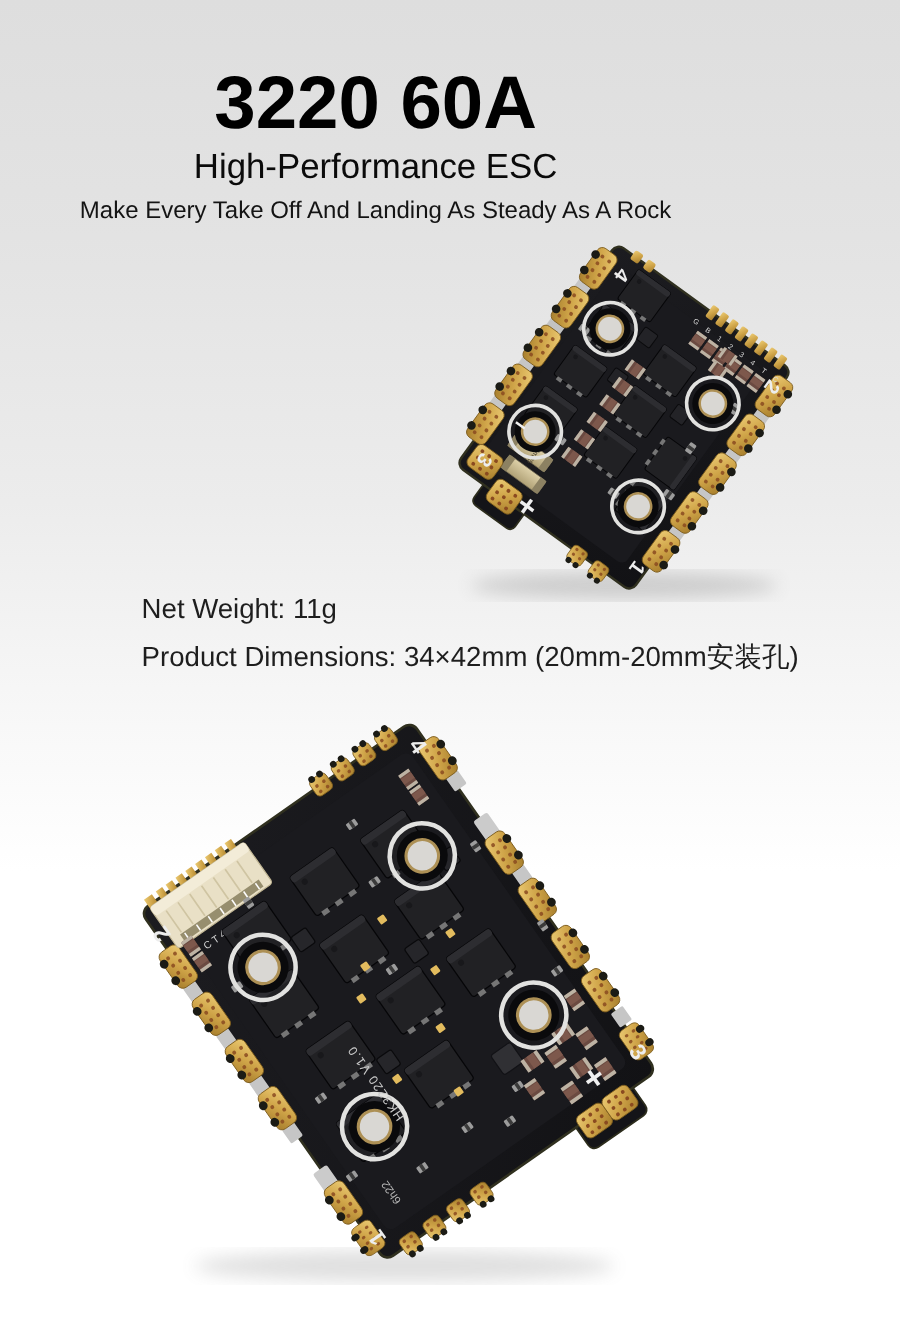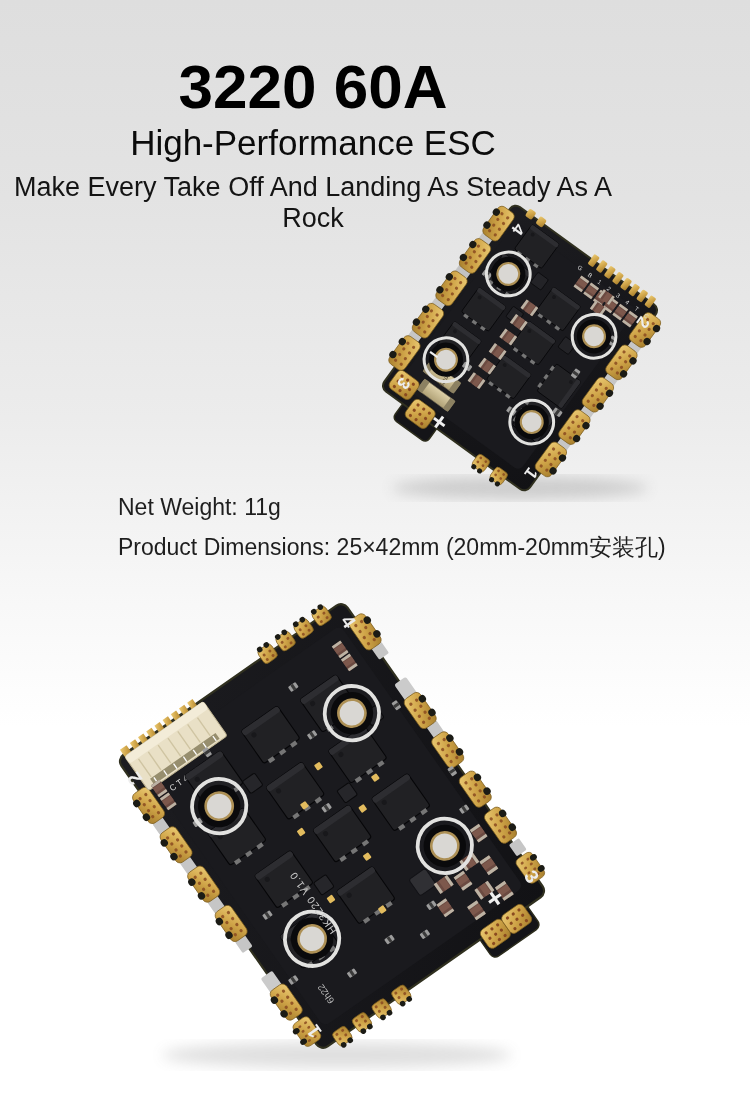--- a/index.html
+++ b/index.html
@@ -3,43 +3,43 @@
 <meta charset="utf-8">
 <style>
   html,body{margin:0;padding:0;}
   body{
     width:750px;height:1100px;position:relative;overflow:hidden;
     font-family:"Liberation Sans", sans-serif;
     background:linear-gradient(180deg,#dedede 0%,#e3e3e3 18%,#ececec 38%,#f8f8f8 55%,#ffffff 66%,#ffffff 100%);
   }
   .hero{position:absolute;top:0;left:0;width:626px;text-align:center;}
   .hero h1{margin:54px 0 0 0;font-size:62px;line-height:1.05;font-weight:900;color:#000;letter-spacing:0px;}
-  .subtitle{margin-top:4px;font-size:35px;font-weight:400;color:#0b0b0b;}
-  .tagline{margin-top:9px;font-size:27px;font-weight:400;color:#141414;}
+  .subtitle{margin-top:4px;font-size:29px;font-weight:400;color:#0b0b0b;}
+  .tagline{margin-top:9px;font-size:20px;font-weight:400;color:#141414;}
   .specs{position:absolute;left:118px;top:494px;font-size:23px;color:#1e1e1e;}
   .specs .line{margin-bottom:11px;}
   svg{position:absolute;display:block;}
   #board-top-svg{left:355px;top:185px;}
   #board-bottom-svg{left:92px;top:568px;}
   text{font-family:"Liberation Sans", sans-serif;}
 </style>
 </head>
 <body>
 
 <div>
 
   <header class="hero">
     <h1>3220 60A</h1>
     <div class="subtitle">High-Performance ESC</div>
     <div class="tagline">Make Every Take Off And Landing As Steady As A Rock</div>
   </header>
 
   <div class="specs">
     <div class="line">Net Weight: 11g</div>
-    <div class="line">Product Dimensions: 25×42mm (20mm-20mm安装孔)</div>
+    <div class="line">Product Dimensions: 34×42mm (20mm-20mm安装孔)</div>
   </div>
 
   <svg id="board-top-svg" width="330" height="330" viewBox="0 0 330 330">
     <defs>
       <linearGradient id="gold" x1="0" y1="0" x2="1" y2="1">
         <stop offset="0" stop-color="#eccb74"></stop>
           <stop offset="0.5" stop-color="#cfa448"></stop>
           <stop offset="1" stop-color="#a57c2b"></stop>
       </linearGradient>
       <linearGradient id="pcbg" x1="0" y1="0" x2="1" y2="1">

